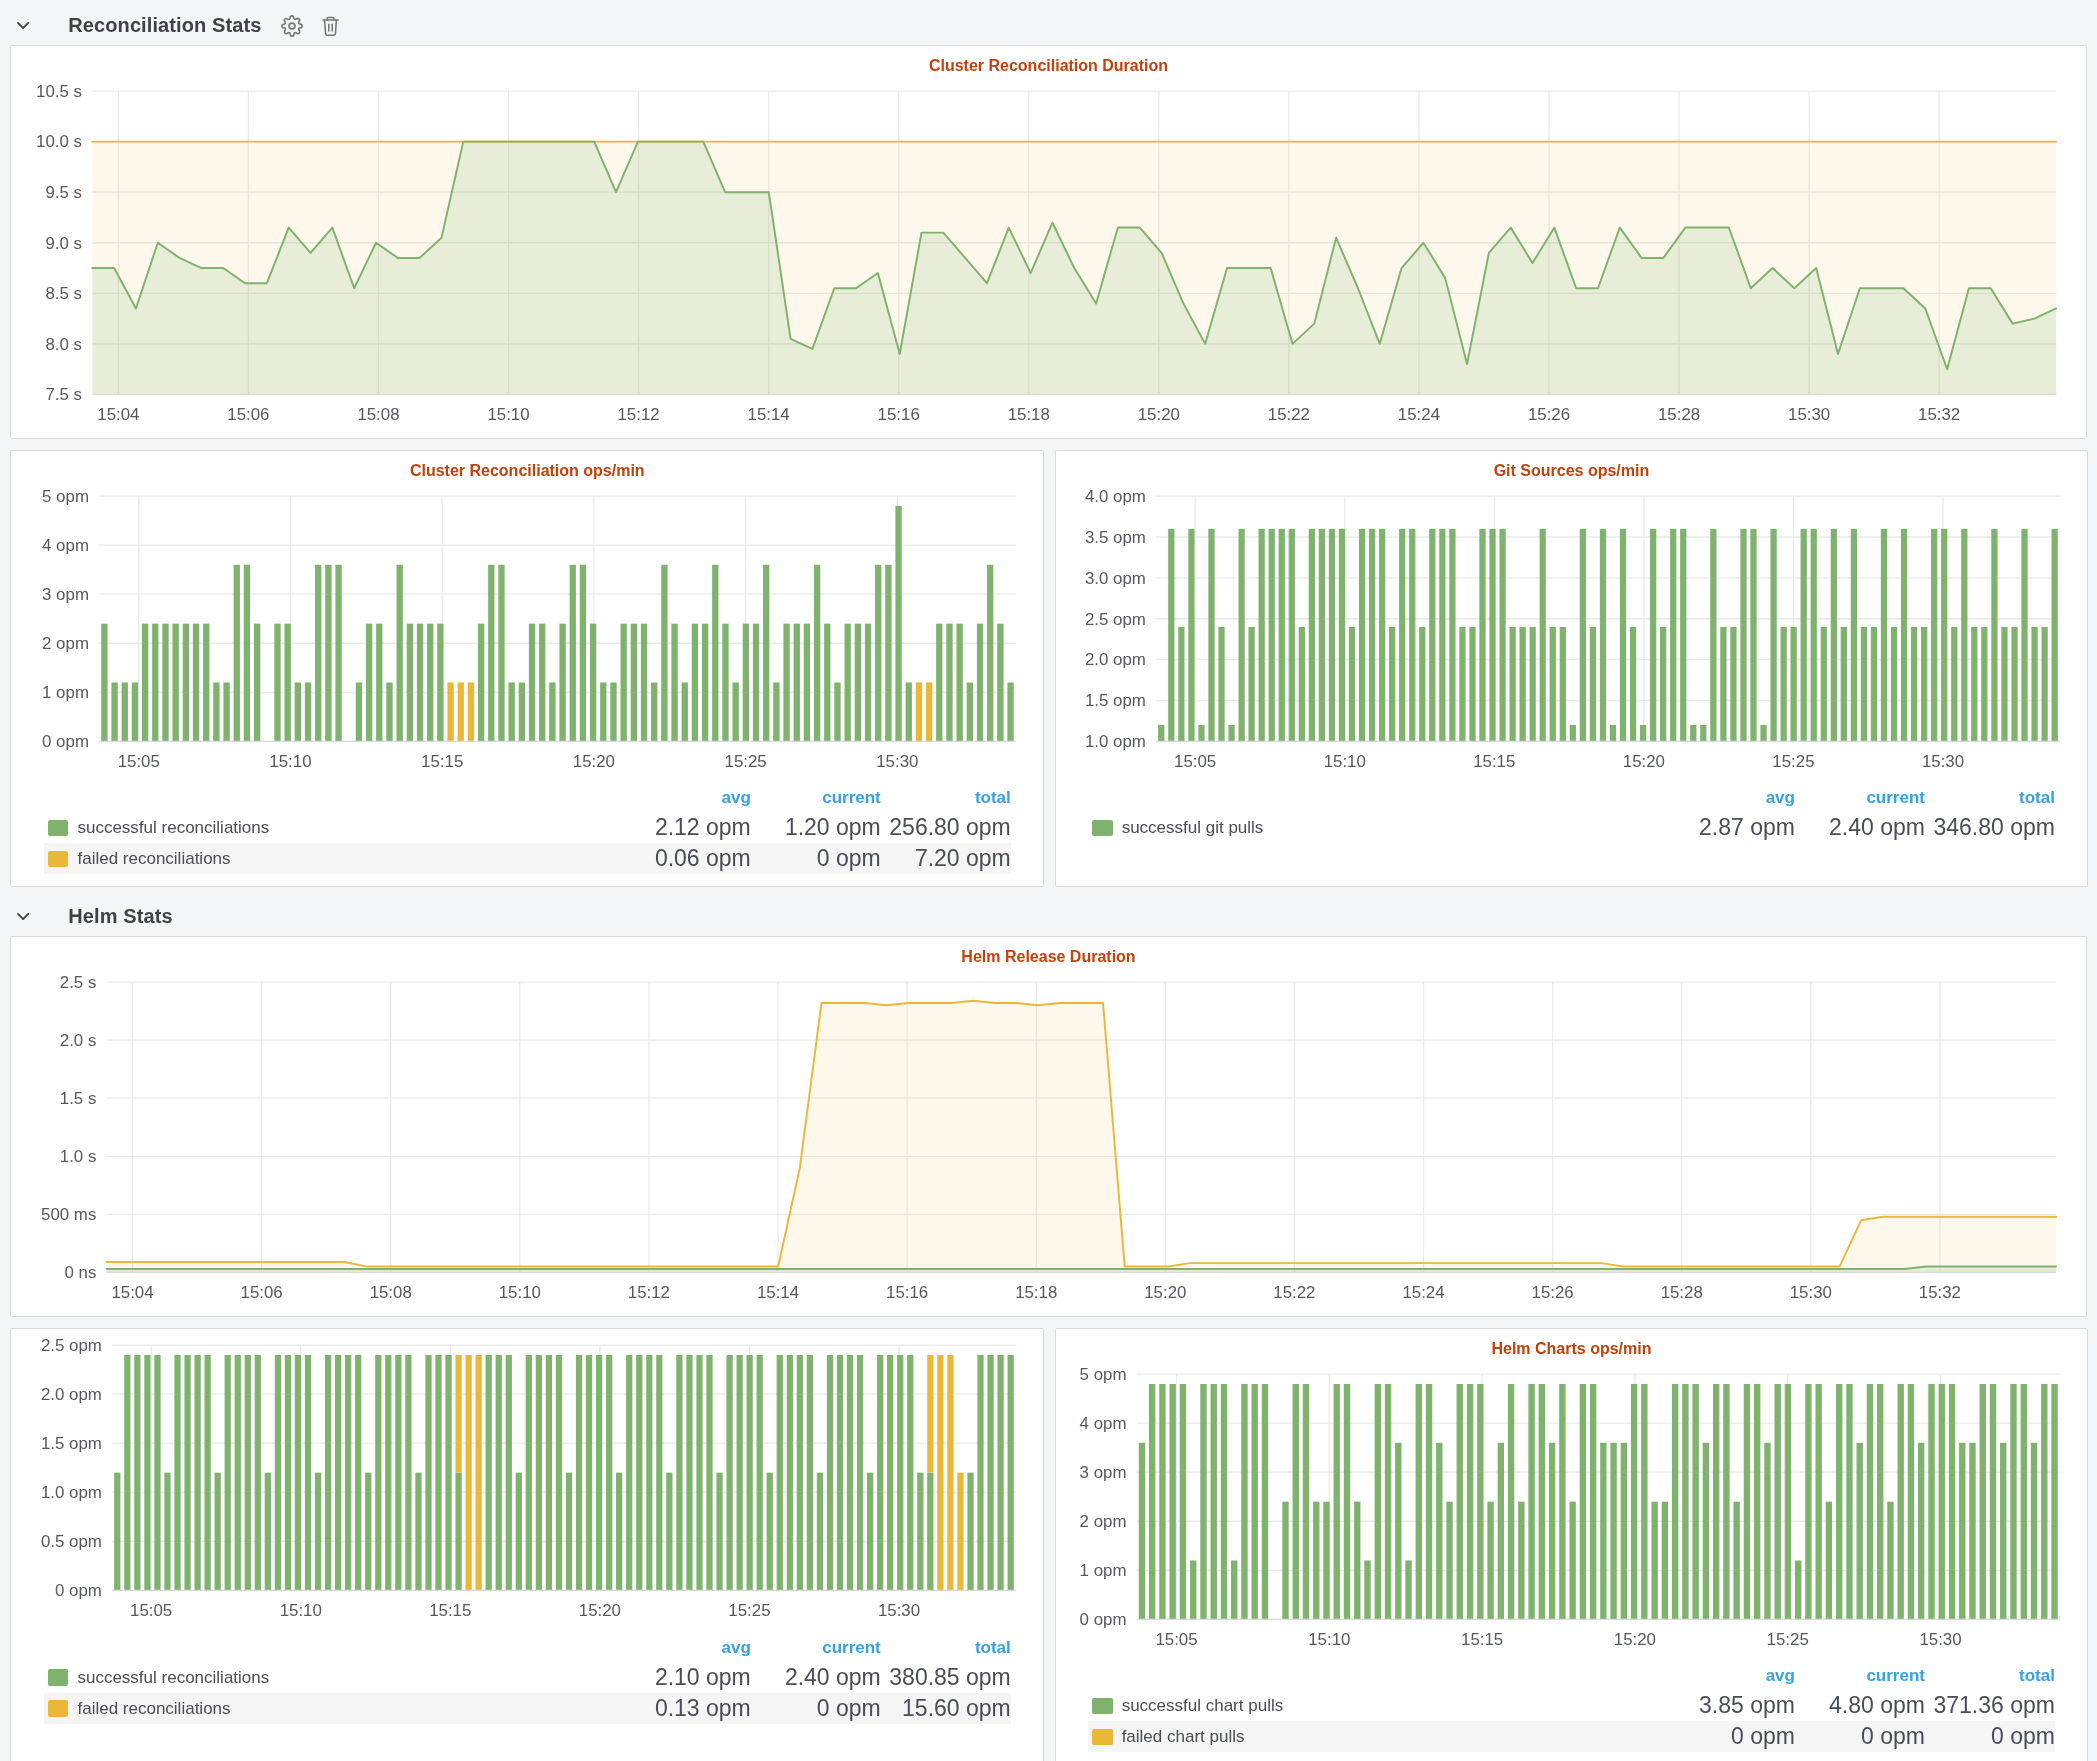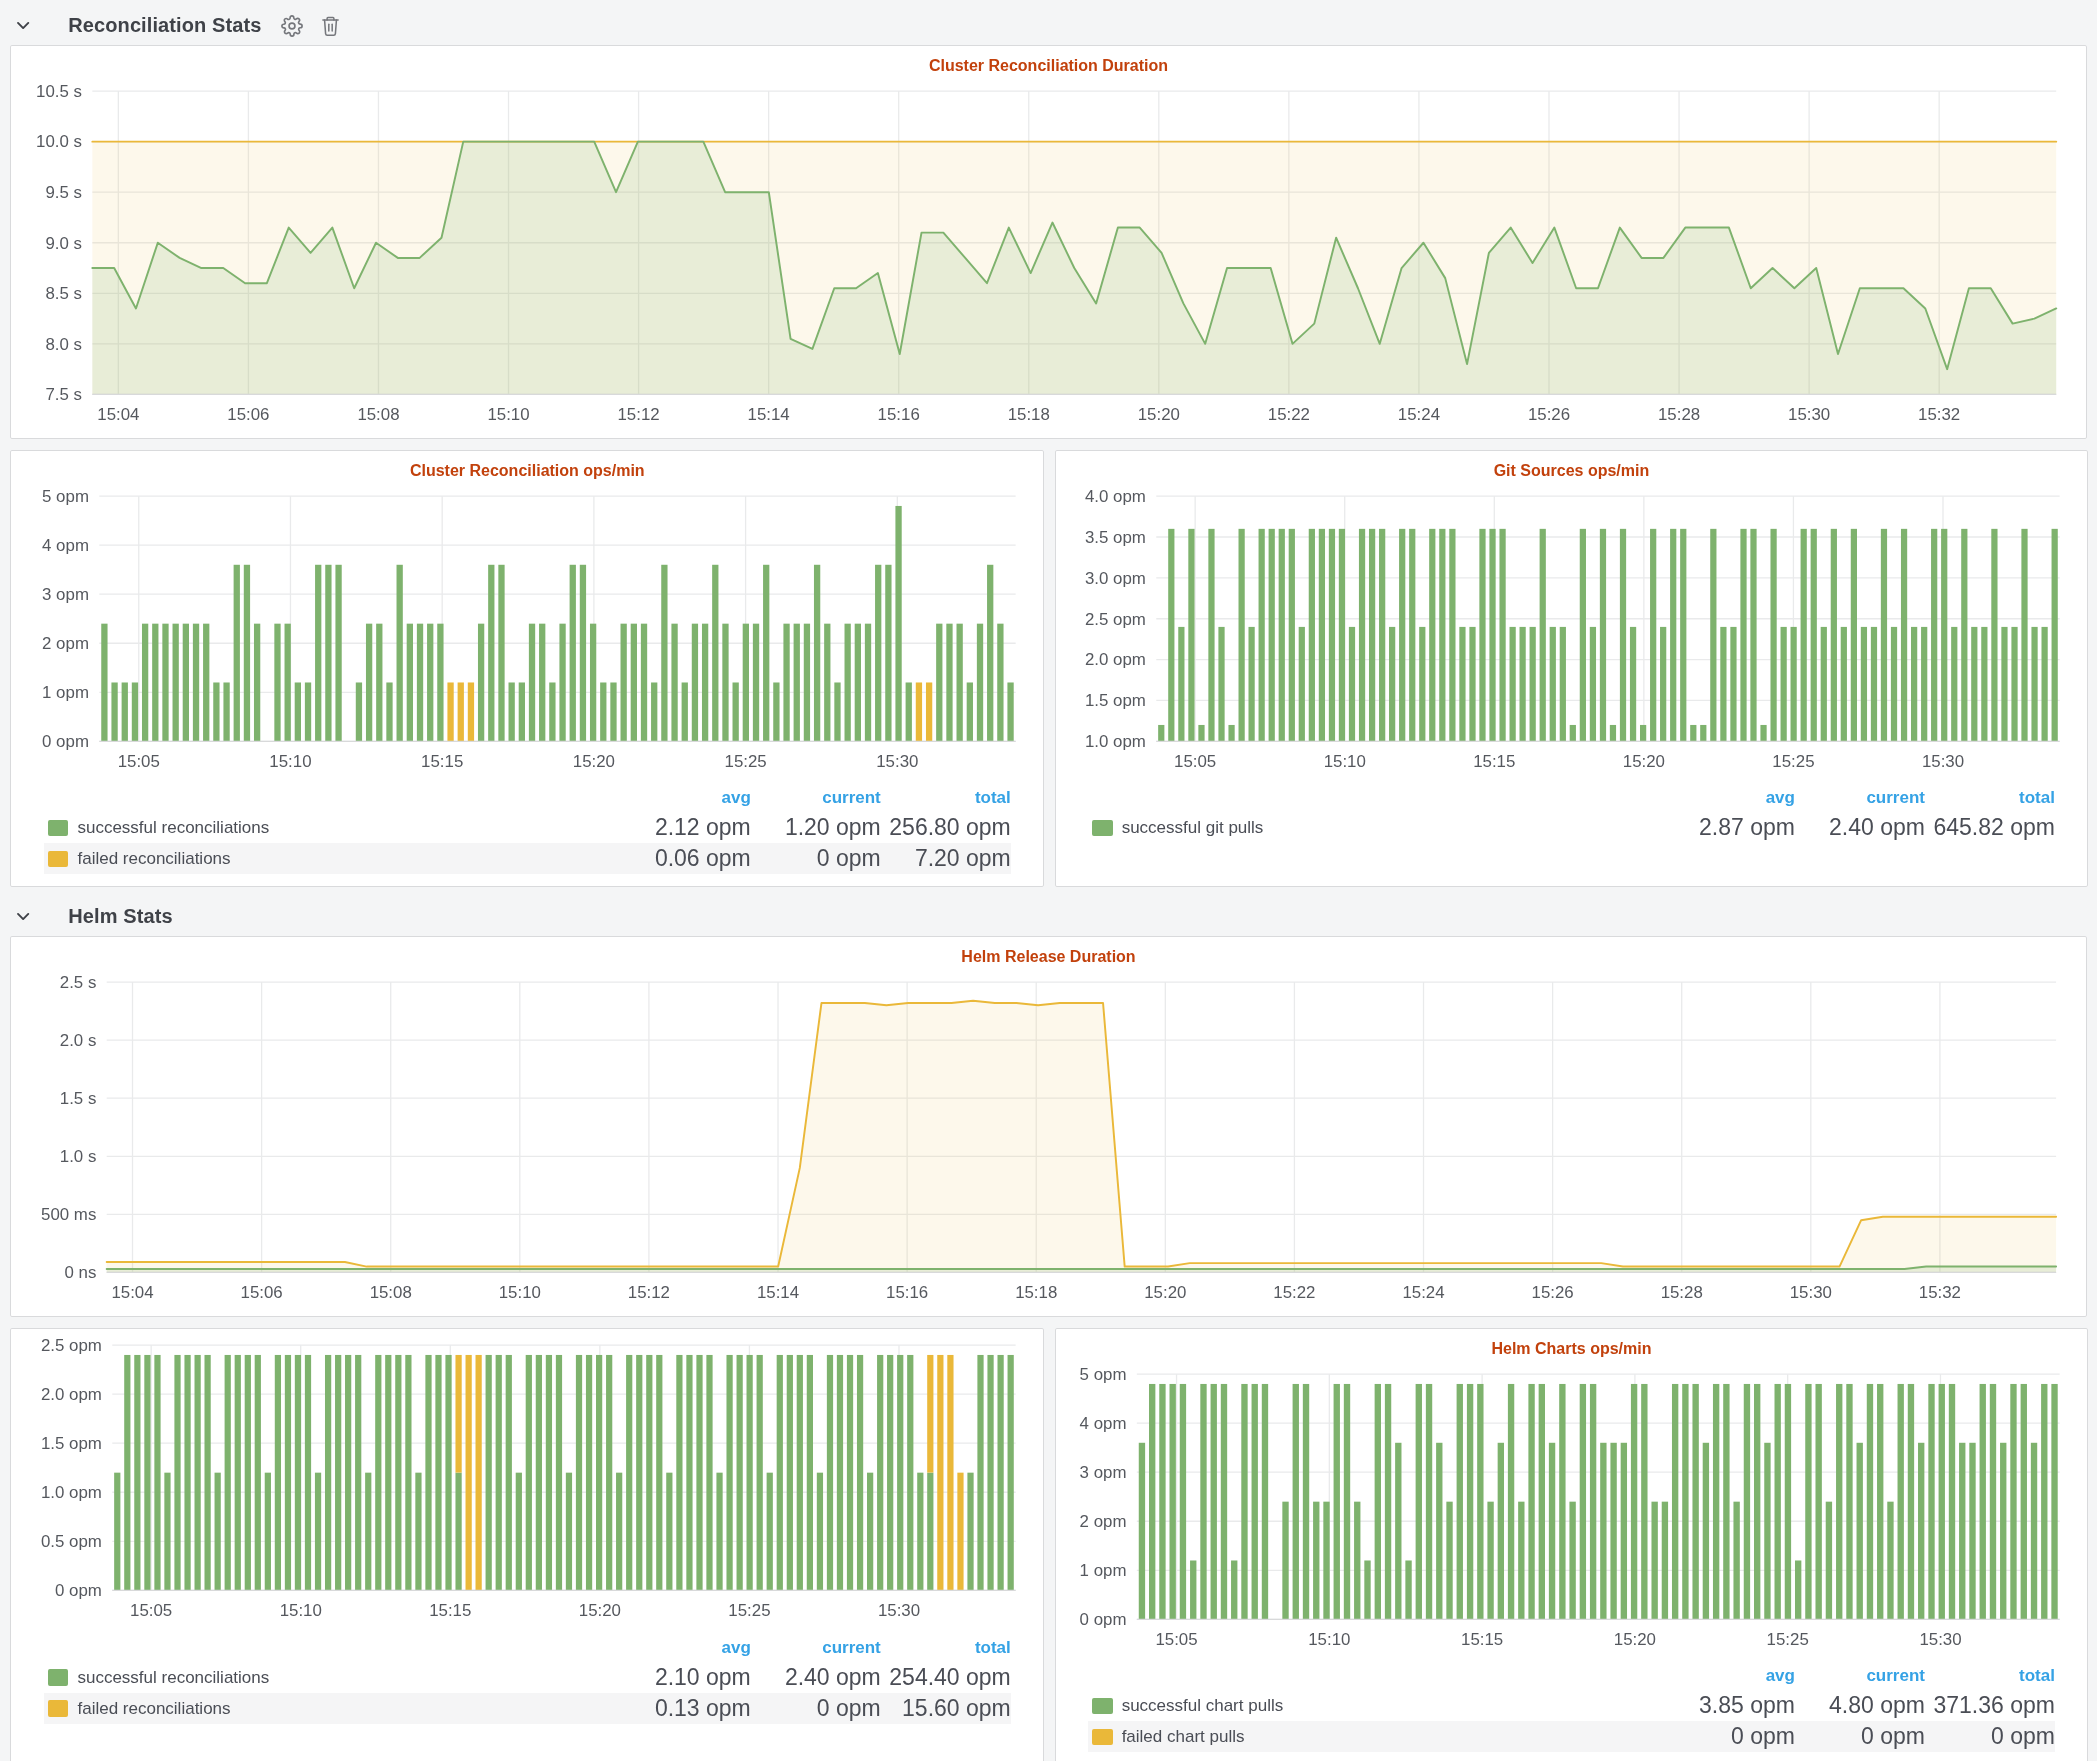--- a/index.html
+++ b/index.html
@@ -381,21 +381,21 @@
           <span class="col">avg</span>
           <span class="col">current</span>
           <span class="col">total</span>
         </div>
         <div class="legend-row">
           <span class="dash" style="background-color: rgb(126, 178, 109);"></span>
           <span class="lbl">successful git pulls</span>
           <span class="spacer"></span>
           <span class="col">2.87 opm</span>
           <span class="col">2.40 opm</span>
-          <span class="col">645.82 opm</span>
+          <span class="col">346.80 opm</span>
         </div>
       </div>
     </div>
   </div>
 
   <div class="row-header">
     <span class="chev">
       <svg width="14.3" height="9" viewBox="0 0 22 14">
           <polyline points="3,3 11,11 19,3" fill="none" stroke="#3f4248" stroke-width="3" stroke-linecap="round" stroke-linejoin="round"></polyline>
         </svg>
@@ -582,21 +582,21 @@
           <span class="col">avg</span>
           <span class="col">current</span>
           <span class="col">total</span>
         </div>
         <div class="legend-row">
           <span class="dash" style="background-color: rgb(126, 178, 109);"></span>
           <span class="lbl">successful reconciliations</span>
           <span class="spacer"></span>
           <span class="col">2.10 opm</span>
           <span class="col">2.40 opm</span>
-          <span class="col">254.40 opm</span>
+          <span class="col">380.85 opm</span>
         </div>
         <div class="legend-row alt">
           <span class="dash" style="background-color: rgb(234, 184, 57);"></span>
           <span class="lbl">failed reconciliations</span>
           <span class="spacer"></span>
           <span class="col">0.13 opm</span>
           <span class="col">0 opm</span>
           <span class="col">15.60 opm</span>
         </div>
       </div>

